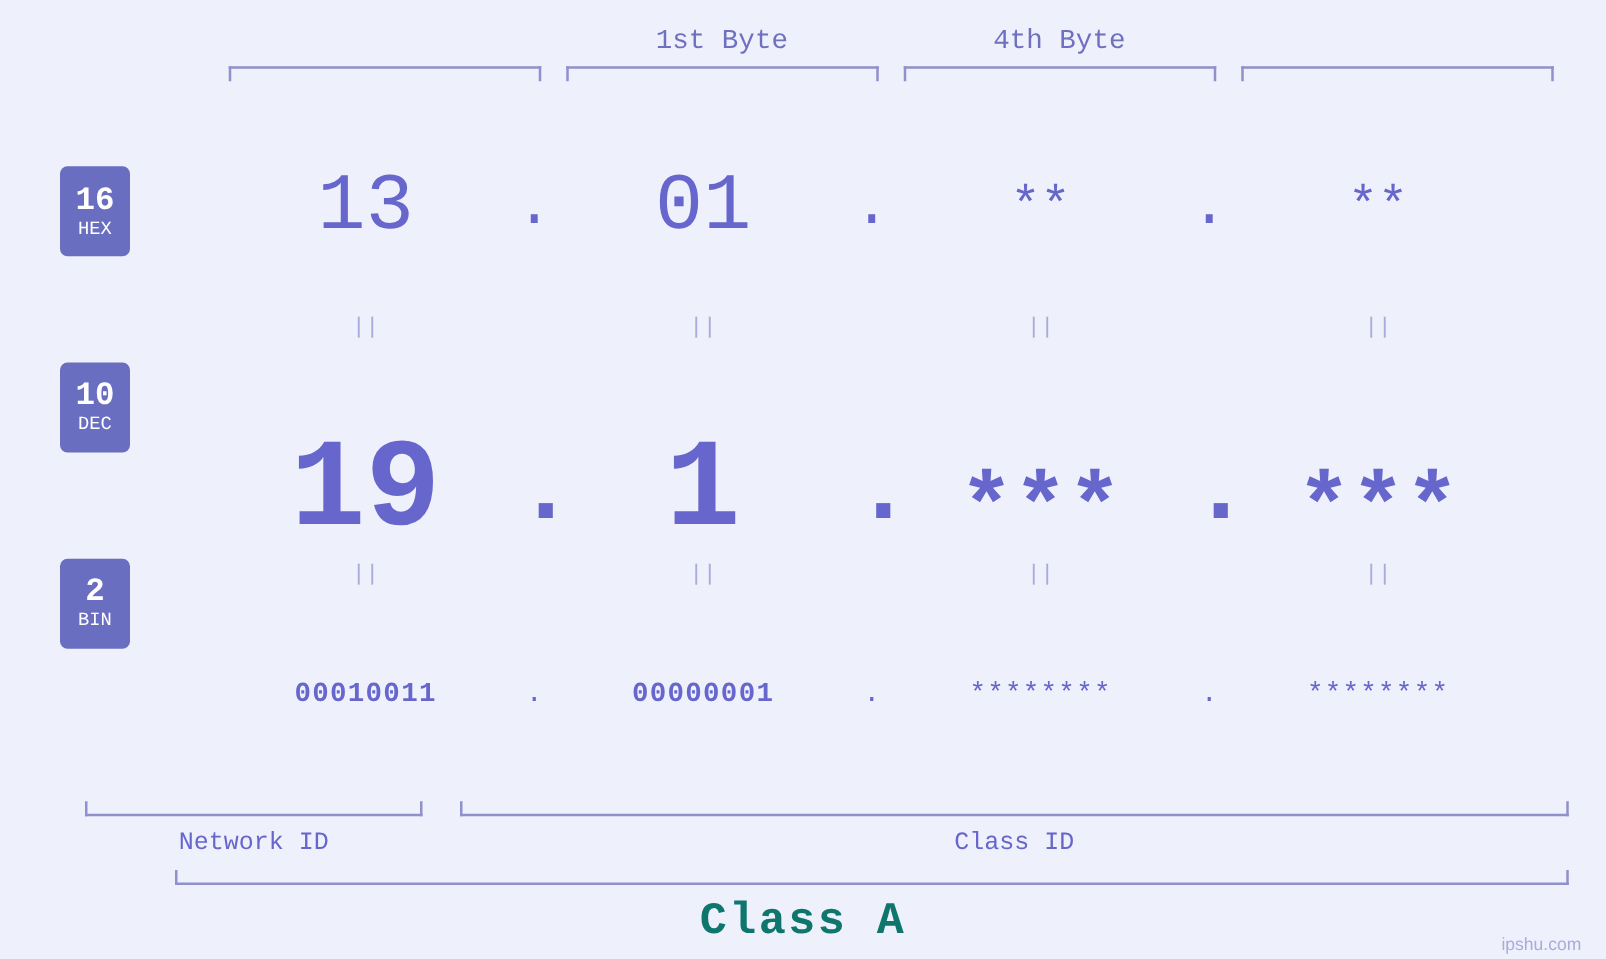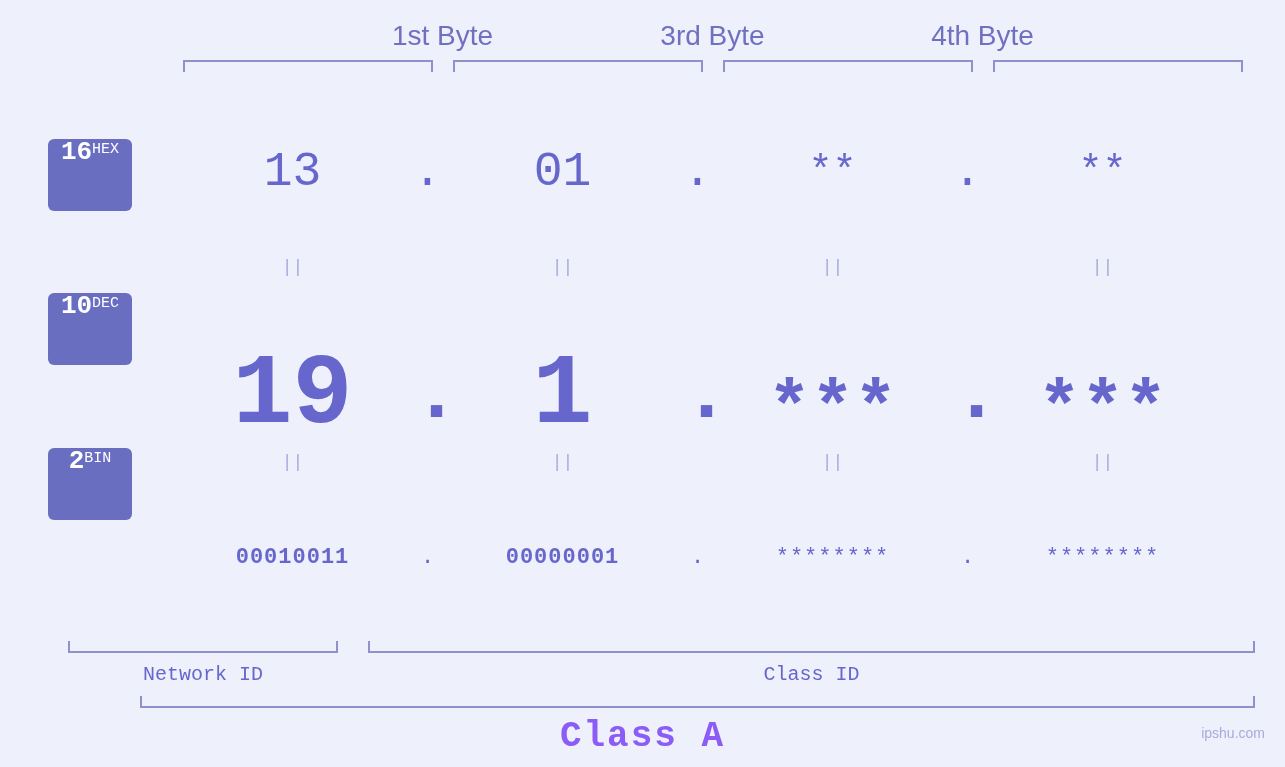--- a/index.html
+++ b/index.html
@@ -32,22 +32,22 @@
     }
 
     .byte-header-spacer {
       width: 140px;
     }
 
     .byte-header {
       width: 270px;
       text-align: center;
       color: #7070c0;
-      font-size: 28px;
-      font-family: Liberation Sans, sans-serif;
+      font-size: 22px;
+      font-family: Liberation Mono, monospace;
       font-weight: 400;
     }
 
     
     .bracket-row {
       display: flex;
       justify-content: center;
       width: 100%;
       margin-bottom: 10px;
     }
@@ -91,25 +91,25 @@
       padding-left: 48px;
       justify-content: space-around;
       padding-top: 10px;
       padding-bottom: 80px;
     }
 
     .badge {
       background-color: #6a6ec0;
       color: white;
       border-radius: 6px;
-      width: 84px;
+      width: 56px;
       height: 72px;
       display: flex;
-      flex-direction: row;
-      align-items: flex-start;
+      flex-direction: column;
+      align-items: center;
       justify-content: center;
     }
 
     .badge-number {
       font-size: 26px;
       font-weight: bold;
       line-height: 1;
     }
 
     .badge-label {
@@ -142,21 +142,21 @@
     }
 
     .dot {
       width: 30px;
       text-align: center;
       color: #6666cc;
     }
 
     
     .hex-value {
-      font-size: 48px;
+      font-size: 64px;
       font-weight: normal;
     }
 
     .hex-dot {
       font-size: 48px;
       font-weight: normal;
     }
 
     .hex-asterisk {
       font-size: 40px;
@@ -266,30 +266,30 @@
       margin-right: 30px;
       border-bottom: 2px solid #9090cc;
       border-left: 2px solid #9090cc;
       border-right: 2px solid #9090cc;
       height: 12px;
       margin-bottom: 8px;
     }
 
     .class-label {
       text-align: center;
-      color: #8b5cf6;
+      color: #0f766e;
       font-size: 36px;
       font-weight: bold;
       letter-spacing: 2px;
       margin-bottom: 10px;
     }
 
     .watermark {
       position: absolute;
-      bottom: 26px;
+      bottom: 4px;
       right: 20px;
       color: #aaaadd;
       font-size: 14px;
       font-family: Arial, sans-serif;
     }
 
     
     .connector-row {
       display: flex;
       flex-direction: row;
@@ -308,21 +308,20 @@
     }
   </style>
 </head>
 <body>
 
 <div class="container">
 
   <div class="byte-headers">
     <div class="byte-header-spacer"></div>
     <div class="byte-header">1st Byte</div>
-    <div class="byte-header">3rd Byte</div>
     <div class="byte-header">4th Byte</div>
   </div>
 
   <div class="bracket-row">
     <div class="bracket-spacer"></div>
     <div class="bracket"></div>
     <div class="bracket"></div>
     <div class="bracket"></div>
     <div class="bracket"></div>
   </div>

